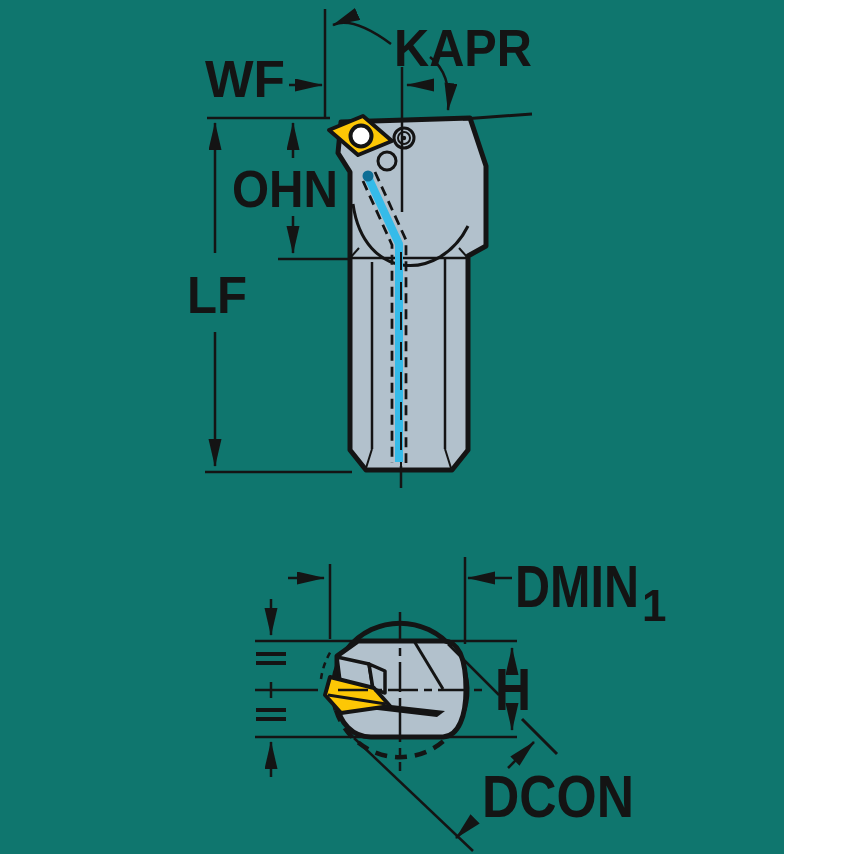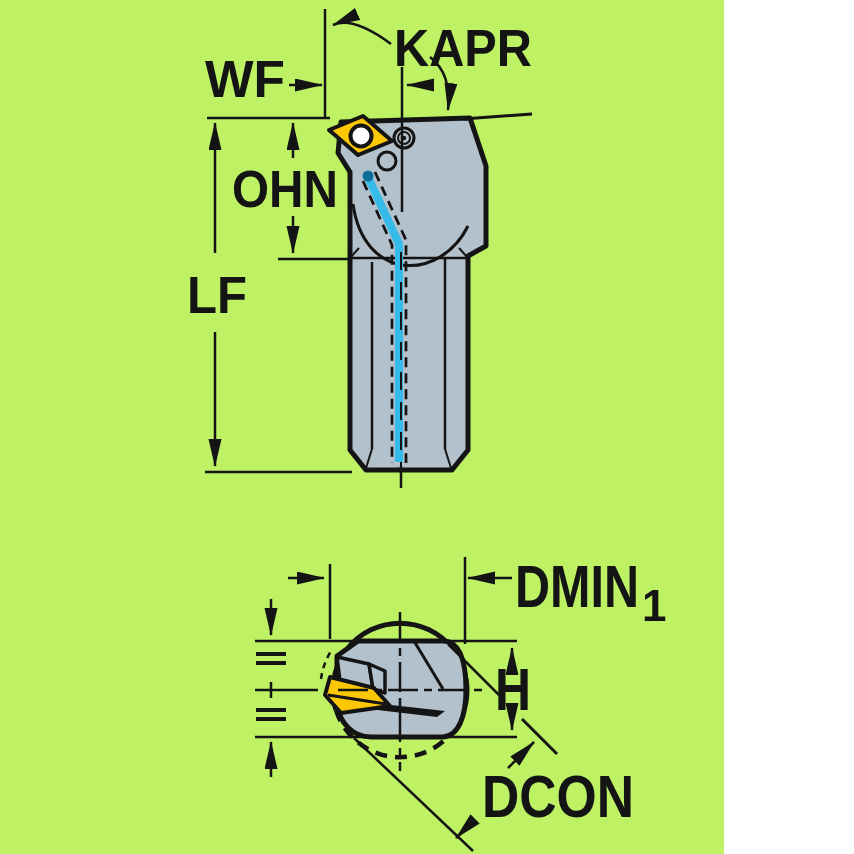--- a/index.html
+++ b/index.html
@@ -1,16 +1,16 @@
 <!DOCTYPE html>
 <html style="--c-outline: #141414; --c-body: #b2c1cc; --c-insert: #fdc705; --c-coolant: #35bbe9; --c-nozzle: #0e6e95; --c-background: #ffffff; --c-hole: #ffffff;"><head>
 <meta charset="utf-8">
 <style>
   html,body{margin:0;padding:0;background:#fff;}
-  .stage{position:relative;width:724px;height:854px;background:#bef264;overflow:hidden;
+  .stage{position:relative;width:784px;height:854px;background:#0f766e;overflow:hidden;
          font-family:"Liberation Sans",sans-serif;}
   svg{display:block;}
   .outline-bold{fill:none;stroke:var(--c-outline,#141414);stroke-width:5;stroke-linejoin:round;}
   .outline-med{fill:none;stroke:var(--c-outline,#141414);stroke-width:3;stroke-linejoin:round;}
   .thin{fill:none;stroke:var(--c-outline,#141414);stroke-width:2.5;}
   .tick{fill:none;stroke:var(--c-outline,#141414);stroke-width:2;}
   .dimline{fill:none;stroke:var(--c-outline,#141414);stroke-width:2.5;}
   .eqmark{fill:none;stroke:var(--c-outline,#141414);stroke-width:4;}
   .hidden-dash{fill:none;stroke:var(--c-outline,#141414);stroke-width:2.75;stroke-dasharray:10 6;}
   .center-dash{fill:none;stroke:var(--c-outline,#141414);stroke-width:2.5;stroke-dasharray:30 6 8 6;}

